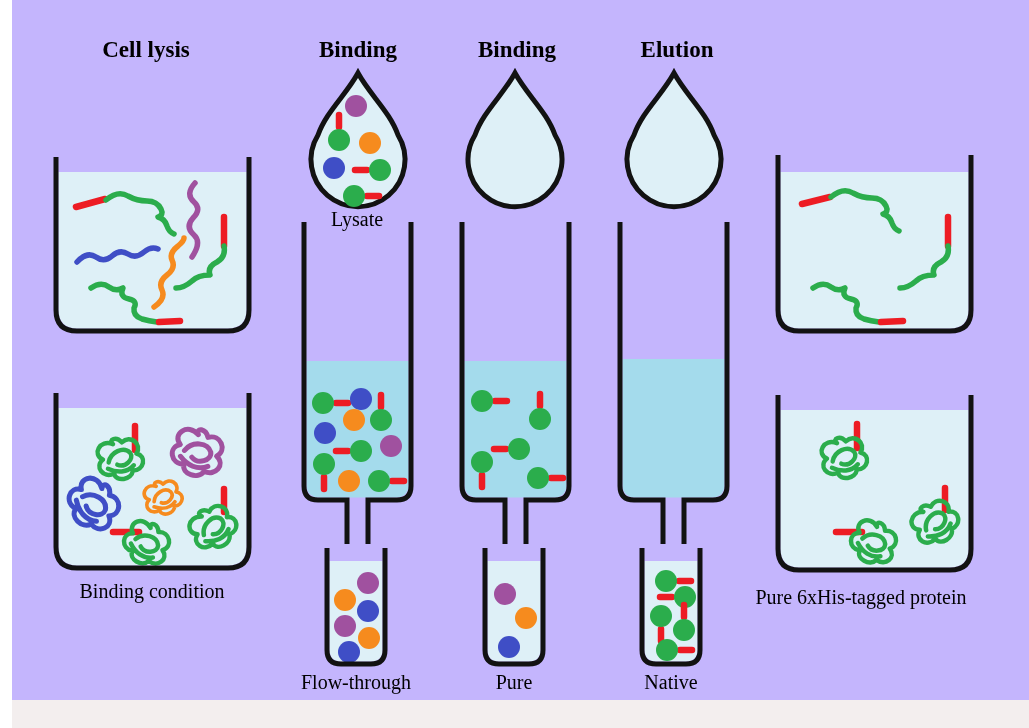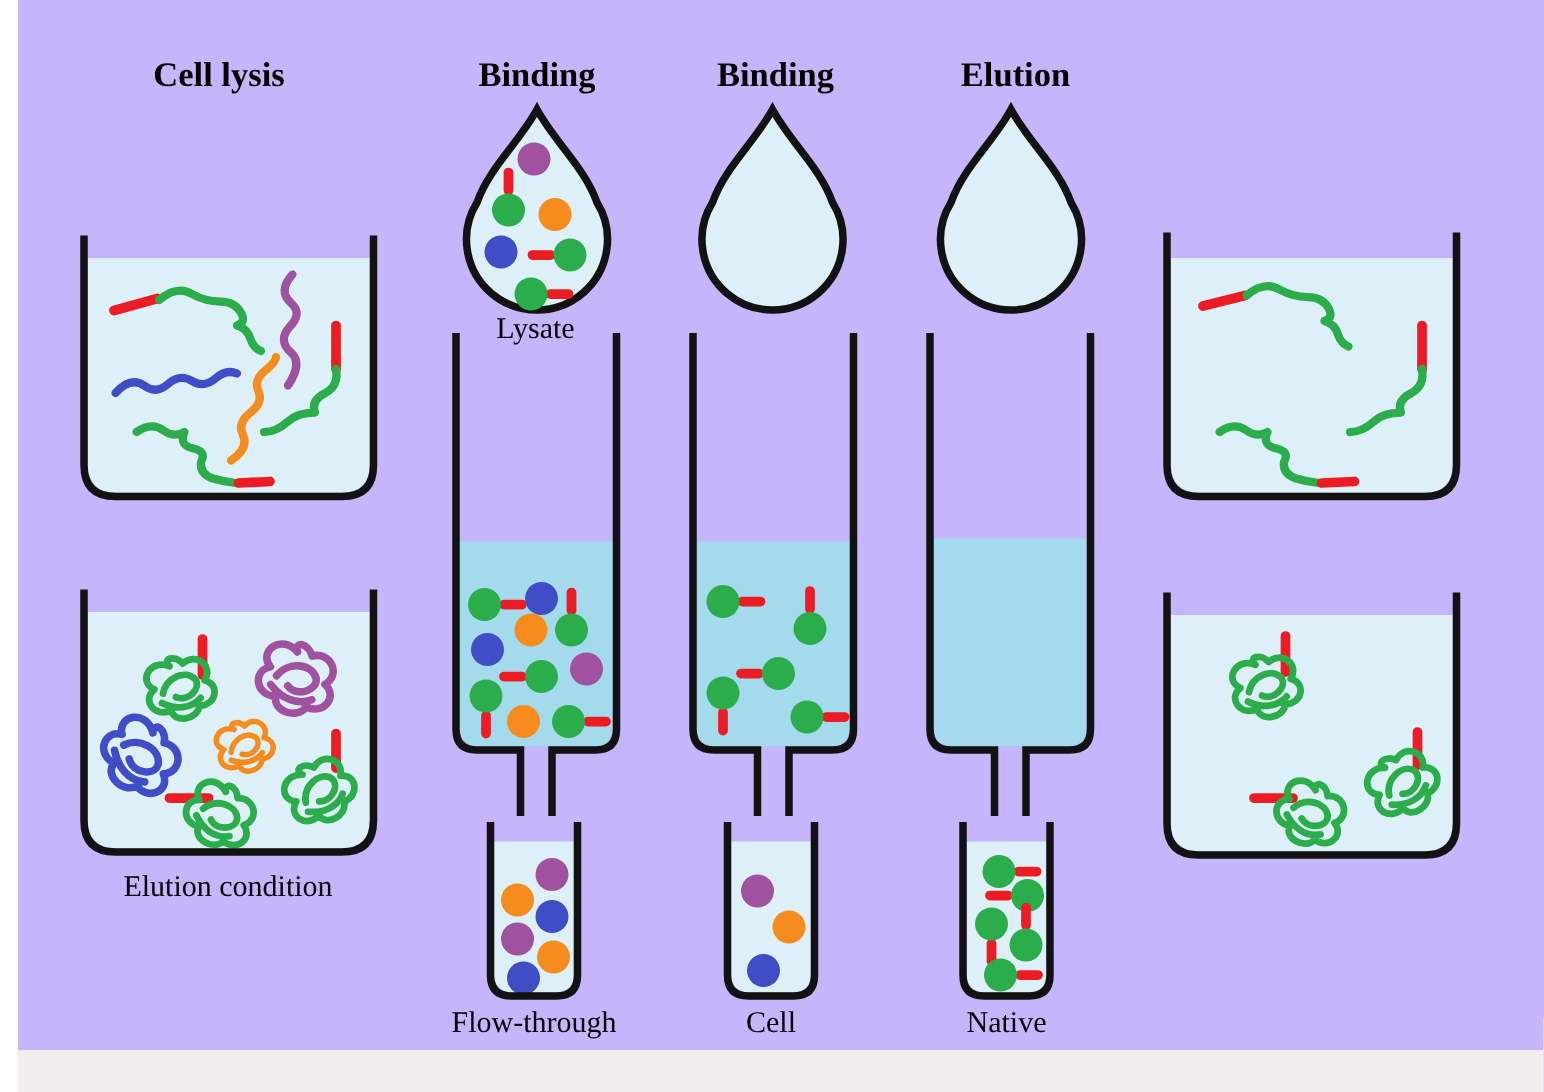--- a/index.html
+++ b/index.html
@@ -211,19 +211,20 @@
       <path class="vessel" d="M766,395 V549 Q766,570 787,570 H938 Q959,570 959,549 V395"></path>
     </g>
   </svg>
 
   <div class="title" style="left:134px">Cell lysis</div>
   <div class="title" style="left:346px">Binding</div>
   <div class="title" style="left:505px">Binding</div>
   <div class="title" style="left:665px">Elution</div>
 
   <div class="cap" style="left:345px;top:208px">Lysate</div>
-  <div class="cap" style="left:140px;top:580px">Elution condition</div>
+  <div class="cap" style="left:140px;top:580px">Binding condition</div>
   <div class="cap" style="left:344px;top:671px">Flow-through</div>
-  <div class="cap" style="left:502px;top:671px">Cell</div>
+  <div class="cap" style="left:502px;top:671px">Pure</div>
   <div class="cap" style="left:659px;top:671px">Native</div>
+  <div class="cap" style="left:849px;top:586px">Pure 6xHis-tagged protein</div>
 
   <div class="strip"></div>
 </div>
 
 </body></html>

